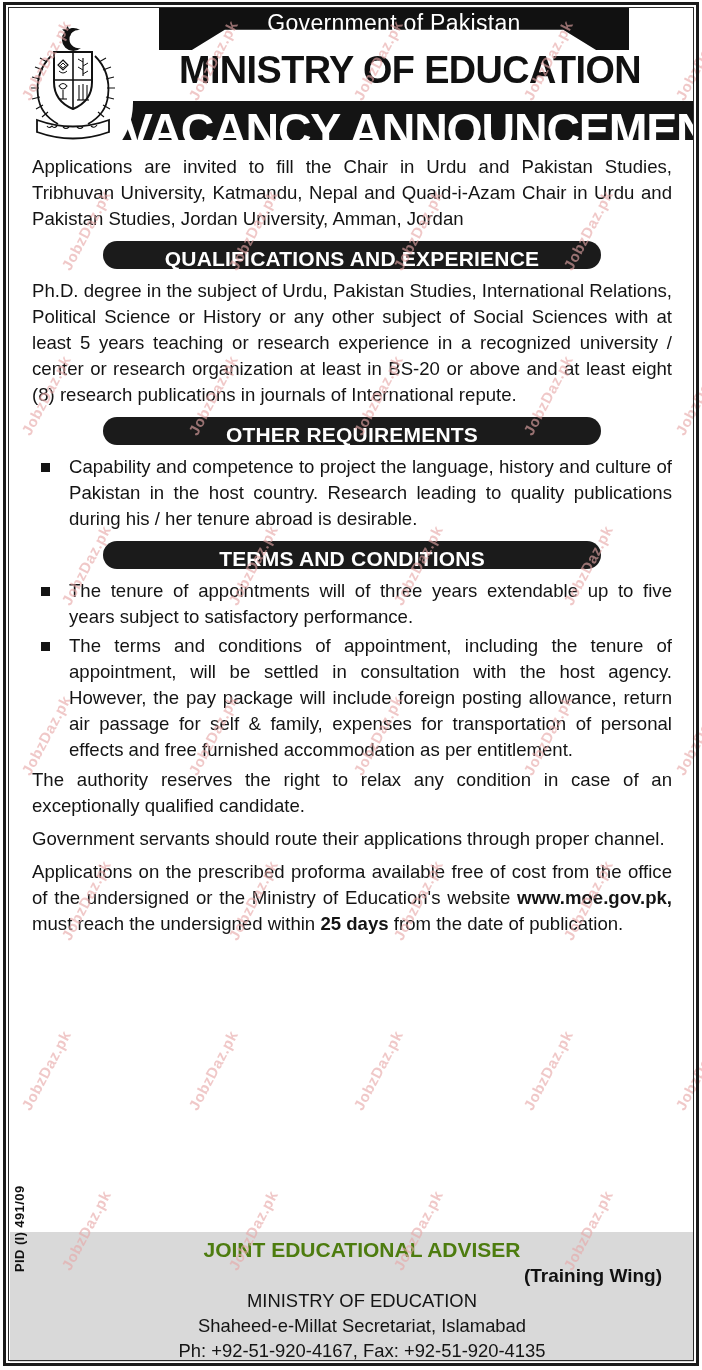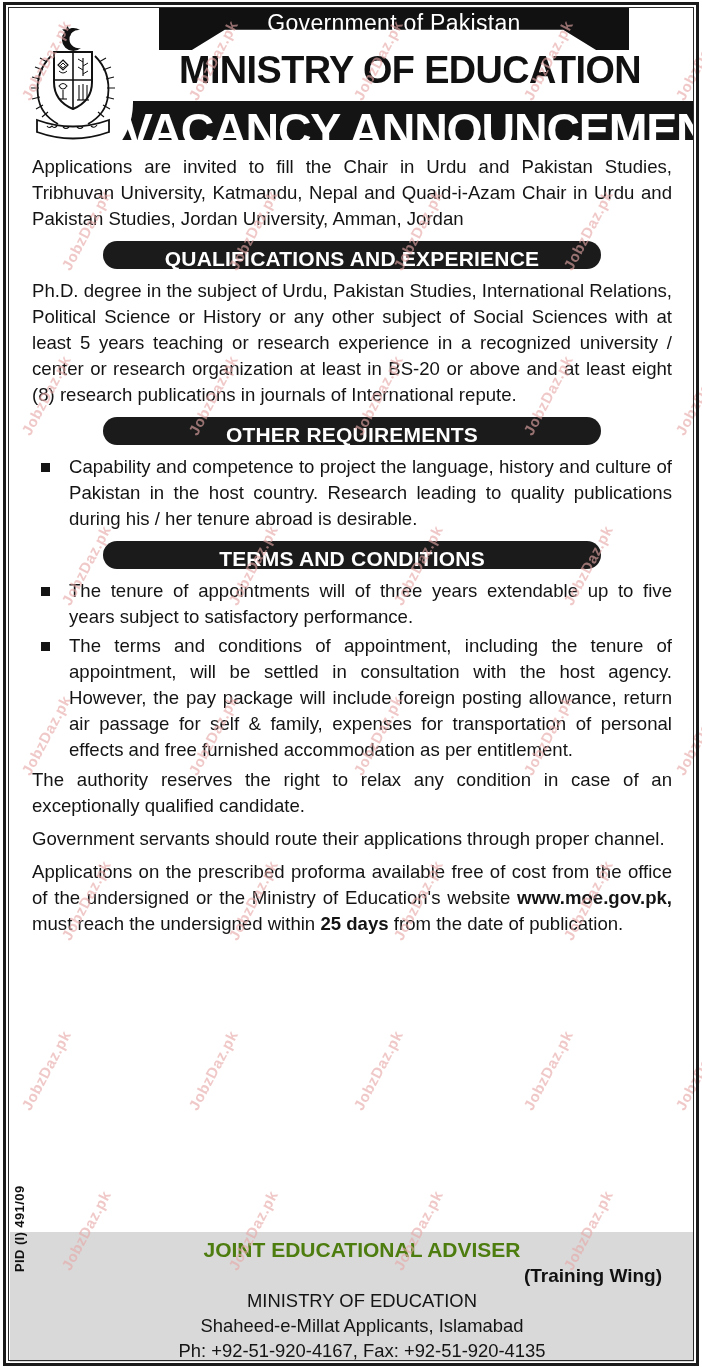--- a/index.html
+++ b/index.html
@@ -337,21 +337,21 @@
 
     <p class="para"><span>Applications on the prescribed proforma available free of cost from the office of the undersigned or the Ministry of Education's website</span> <b class="bold nb">www.moe.gov.pk,</b> <span>must reach the undersigned within</span> <b class="bold nb">25 days</b> <span>from the date of publication.</span></p>
   </div>
 
   <div class="footer">
     <div class="pid">PID (I) 491/09</div>
     <div class="footer-inner">
       <div class="f-title">JOINT EDUCATIONAL ADVISER</div>
       <div class="f-sub">(Training Wing)</div>
       <div class="f-line">MINISTRY OF EDUCATION</div>
-      <div class="f-line">Shaheed-e-Millat Applicants, Islamabad</div>
+      <div class="f-line">Shaheed-e-Millat Secretariat, Islamabad</div>
       <div class="f-line">Ph: +92-51-920-4167, Fax: +92-51-920-4135</div>
     </div>
   </div>
 
   <div class="wm-layer" id="wm-layer">
       <div class="wm" style="left: 18px; top: 95px;">JobzDaz.pk</div>
       <div class="wm" style="left: 185px; top: 95px;">JobzDaz.pk</div>
       <div class="wm" style="left: 350px; top: 95px;">JobzDaz.pk</div>
       <div class="wm" style="left: 520px; top: 95px;">JobzDaz.pk</div>
       <div class="wm" style="left: 672px; top: 95px;">JobzDaz.pk</div>

